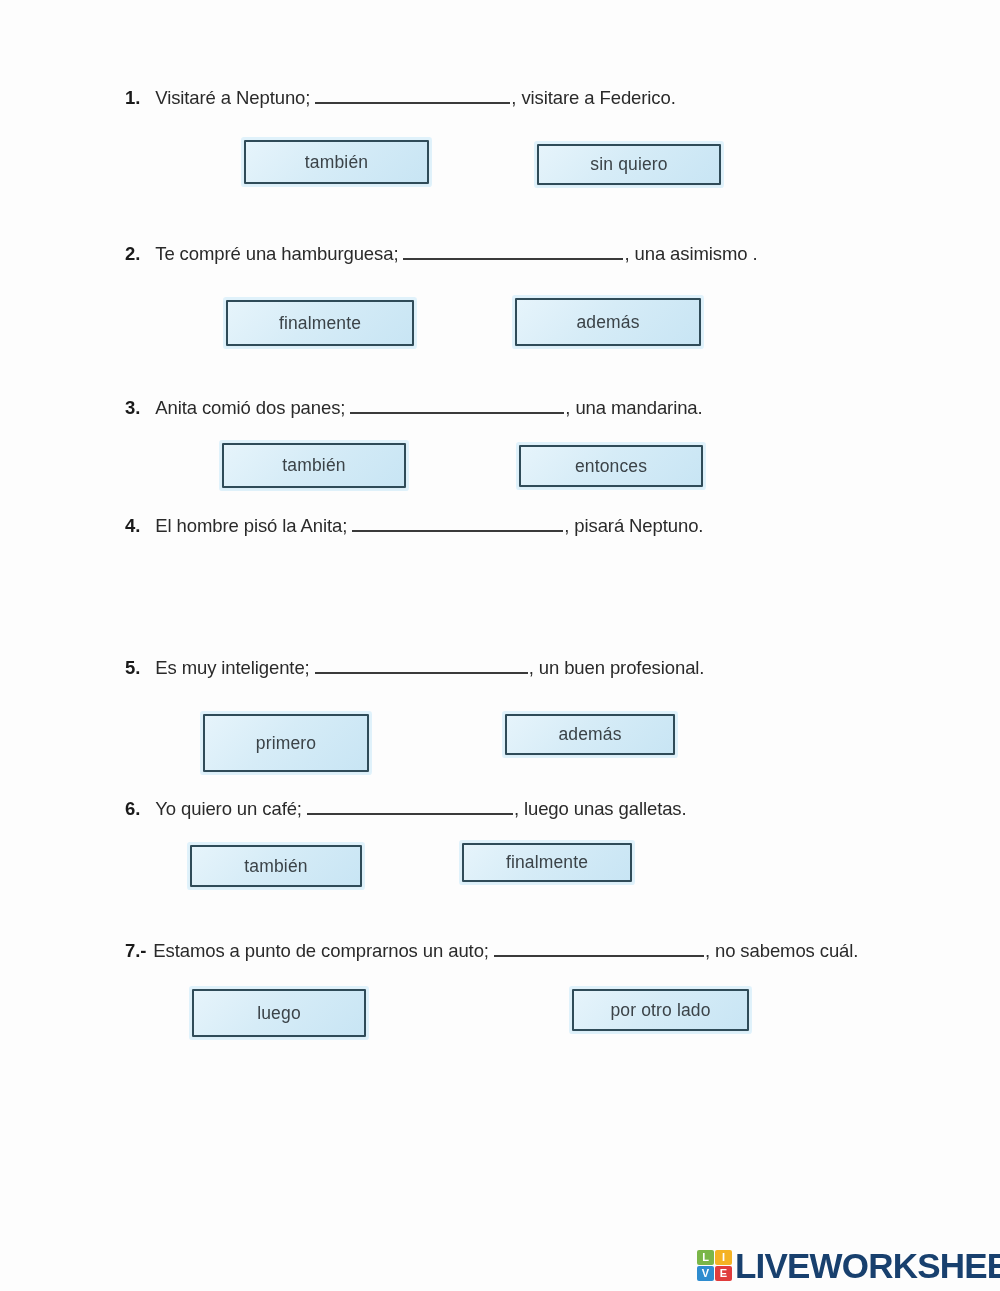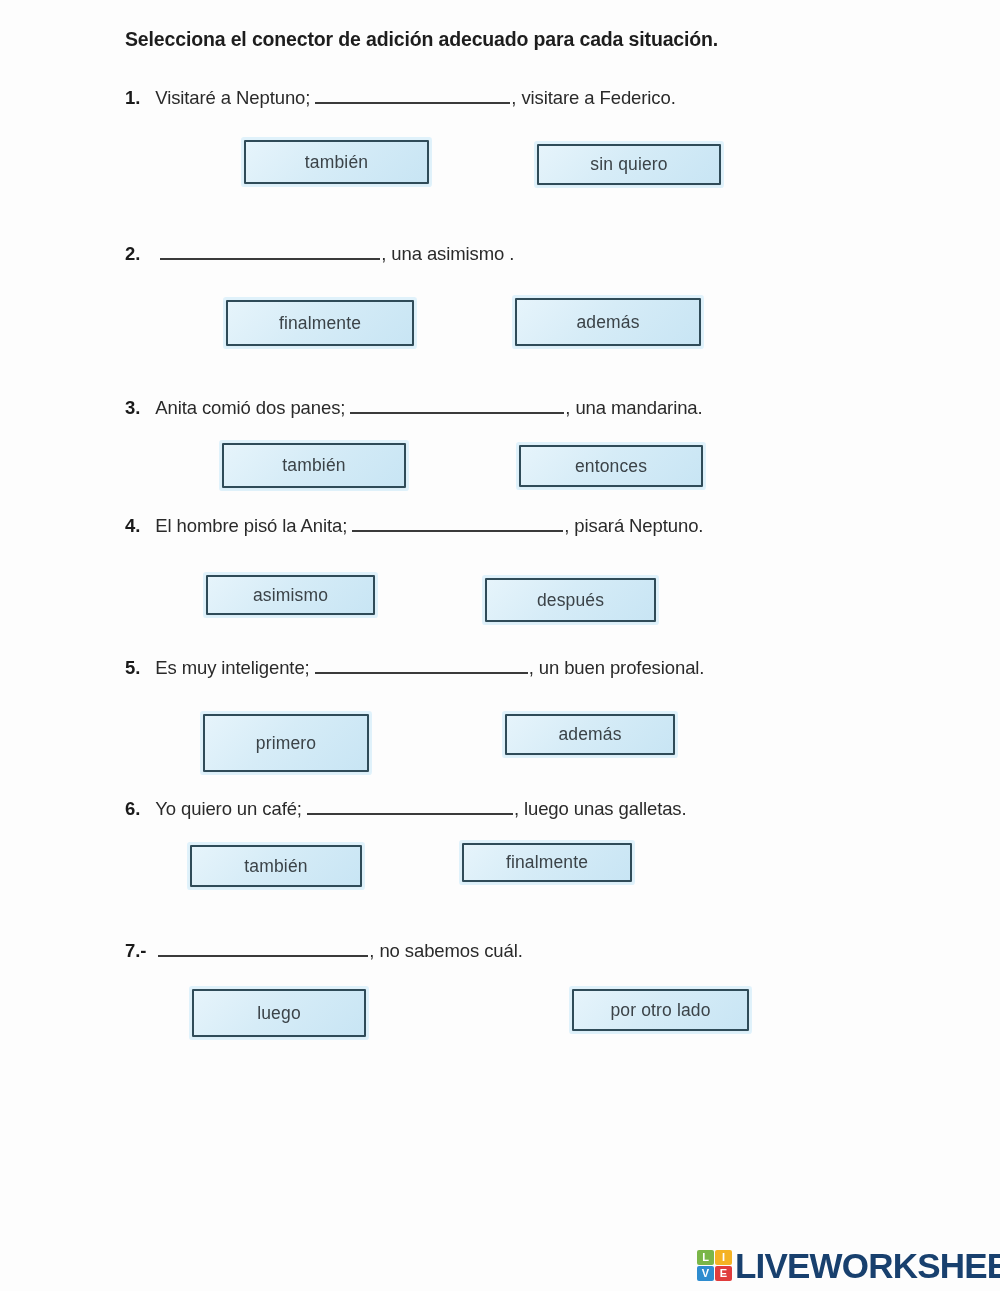--- a/index.html
+++ b/index.html
@@ -116,21 +116,20 @@
     color: #18406e;
     letter-spacing: -0.8px;
     line-height: 1;
   }
 </style>
 </head>
 <body>
 
 <div class="sheet">
 
-  <div class="title">Selecciona el conector de adición adecuado para cada situación.</div>
 
   <div class="q-row" style="top:86px;">
     <span class="q-num">1.</span>
     <span class="q-gap-sm"></span>
     <span class="q-text-a">Visitaré a Neptuno;</span>
     <span class="q-gap-xs"></span>
     <span class="blankline" style="width:195px;"></span>
     <span class="q-text-b">, visitare a Federico.</span>
   </div>
   <div class="opt-row" style="top:140px; left:0; width:1000px; height:50px;">
@@ -138,20 +137,21 @@
       <span>también</span>
     </div>
     <div class="opt-box" style="left:537px; top:4px; width:184px; height:41px;">
       <span>sin quiero</span>
     </div>
   </div>
 
   <div class="q-row" style="top:242px;">
     <span class="q-num">2.</span>
     <span class="q-gap-sm"></span>
+    <span class="q-text-a">Te compré una hamburguesa;</span>
     <span class="q-gap-xs"></span>
     <span class="blankline" style="width:220px;"></span>
     <span class="q-text-b">, una asimismo .</span>
   </div>
   <div class="opt-row" style="top:298px; left:0; width:1000px; height:55px;">
     <div class="opt-box" style="left:226px; top:2px; width:188px; height:46px;">
       <span>finalmente</span>
     </div>
     <div class="opt-box" style="left:515px; top:0; width:186px; height:48px;">
       <span>además</span>
@@ -176,28 +176,20 @@
   </div>
 
   <div class="q-row" style="top:514px;">
     <span class="q-num">4.</span>
     <span class="q-gap-sm"></span>
     <span class="q-text-a">El hombre pisó la Anita;</span>
     <span class="q-gap-xs"></span>
     <span class="blankline" style="width:211px;"></span>
     <span class="q-text-b">, pisará Neptuno.</span>
   </div>
-  <div class="opt-row" style="top:575px; left:0; width:1000px; height:50px;">
-    <div class="opt-box" style="left:206px; top:0; width:169px; height:40px;">
-      <span>asimismo</span>
-    </div>
-    <div class="opt-box" style="left:485px; top:3px; width:171px; height:44px;">
-      <span>después</span>
-    </div>
-  </div>
 
   <div class="q-row" style="top:656px;">
     <span class="q-num">5.</span>
     <span class="q-gap-sm"></span>
     <span class="q-text-a">Es muy inteligente;</span>
     <span class="q-gap-xs"></span>
     <span class="blankline" style="width:213px;"></span>
     <span class="q-text-b">, un buen profesional.</span>
   </div>
   <div class="opt-row" style="top:714px; left:0; width:1000px; height:48px;">
@@ -222,20 +214,21 @@
       <span>también</span>
     </div>
     <div class="opt-box" style="left:462px; top:0; width:170px; height:39px;">
       <span>finalmente</span>
     </div>
   </div>
 
   <div class="q-row" style="top:939px;">
     <span class="q-num">7.-</span>
     <span class="q-gap-xs"></span>
+    <span class="q-text-a">Estamos a punto de comprarnos un auto;</span>
     <span class="q-gap-xs"></span>
     <span class="blankline" style="width:210px;"></span>
     <span class="q-text-b">, no sabemos cuál.</span>
   </div>
   <div class="opt-row" style="top:989px; left:0; width:1000px; height:55px;">
     <div class="opt-box" style="left:572px; top:0; width:177px; height:42px;">
       <span>por otro lado</span>
     </div>
     <div class="opt-box" style="left:192px; top:0; width:174px; height:48px;">
       <span>luego</span>

